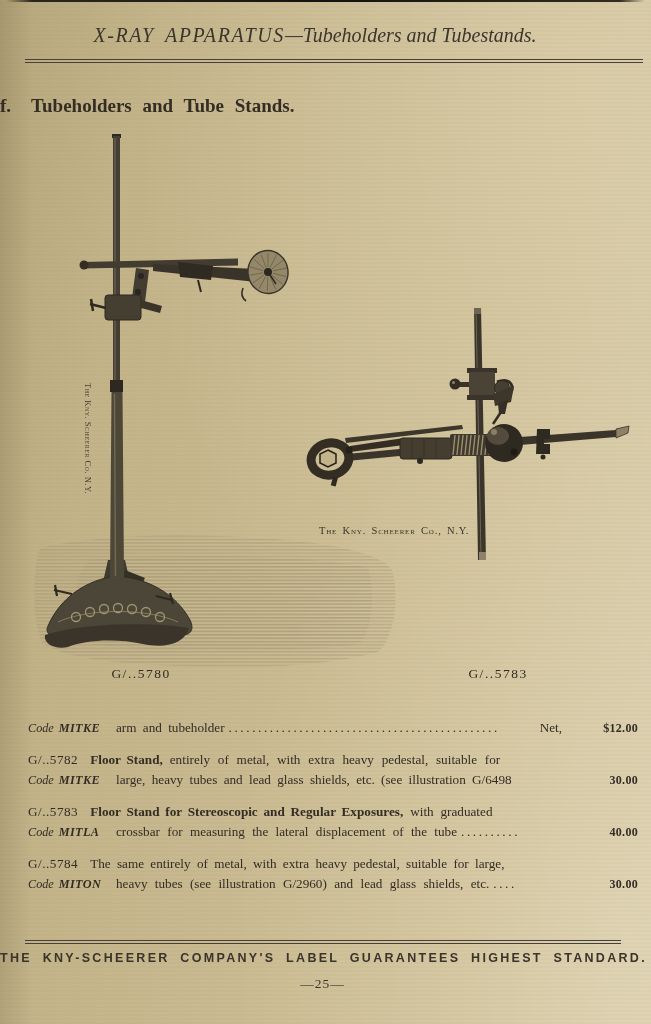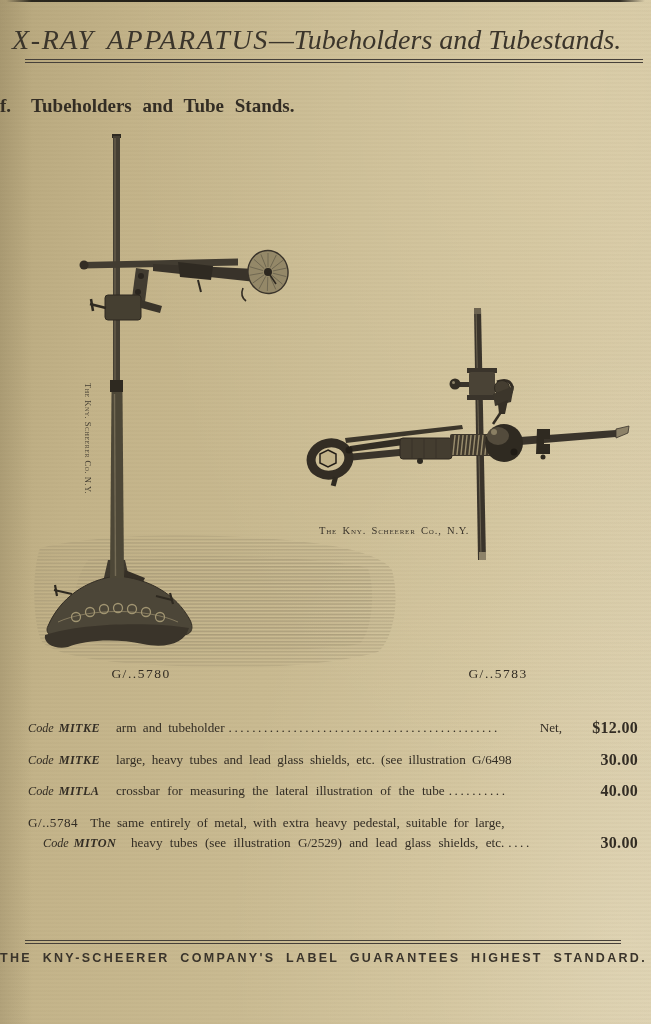--- a/index.html
+++ b/index.html
@@ -19,22 +19,22 @@
   }
   .grain {
     position:absolute; inset:0; pointer-events:none;
     background: repeating-linear-gradient(0deg, rgba(110,95,60,.03) 0 2px, rgba(255,255,255,0) 2px 4px);
   }
   .top-edge {
     position:absolute; top:0; left:6px; width:639px; height:2.4px; border-radius:2px;
     background: linear-gradient(90deg, rgba(18,16,12,0) 0%, rgba(18,16,12,.85) 4%, #15130f 50%, rgba(18,16,12,.85) 96%, rgba(18,16,12,0) 100%);
   }
   .header {
-    position:absolute; top:24px; left:12px; width:630px; 
-    font-style:italic; font-size:28px; color:#3b352b; white-space:nowrap;
+    position:absolute; top:24px; left:0; width:630px; text-align:center;
+    font-style:italic; font-size:20px; color:#3b352b; white-space:nowrap;
   }
   .header .caps { letter-spacing:1.6px; word-spacing:4px; }
   .rule-double {
     position:absolute; height:4px;
     border-top:1.5px solid #47413a; border-bottom:1.5px solid #47413a;
   }
   .rule-header { top:59px; left:25px; width:618px; }
   .rule-footer { top:940px; left:25px; width:596px; }
   .section-title {
     position:absolute; top:95px; left:0; width:640px; text-align:left;
@@ -66,21 +66,21 @@
   .lead-bold:empty { margin-right:0; }
   .l2 { display:flex; align-items:baseline; white-space:nowrap; word-spacing:3px; }
   .codecell { width:88px; flex:0 0 auto; font-style:italic; font-size:12.2px; word-spacing:0; }
   .code-name { font-weight:bold; margin-left:5px; letter-spacing:.4px; }
   .leader { flex:0 1 auto; min-width:0; overflow:hidden; letter-spacing:2.6px; margin-left:4px; word-spacing:0; }
   .spacer { flex:1 1 0; }
   .net { margin-left:7px; margin-right:2px; }
   .net:empty { margin:0; }
   .price {
     position:absolute; right:0; bottom:0; font-weight:bold;
-    font-size:16px; letter-spacing:.3px;
+    font-size:12px; letter-spacing:.3px;
   }
   .slogan {
     position:absolute; top:951px; left:0; width:645px; text-align:center;
     font-family:"Liberation Sans","DejaVu Sans",sans-serif; font-weight:bold;
     font-size:12.5px; letter-spacing:2.3px; word-spacing:5px; color:#3a342b; white-space:nowrap;
   }
   .pagenum {
     position:absolute; top:976px; left:0; width:645px; text-align:center;
     font-size:13.5px; color:#3a342b; letter-spacing:1px;
   }
@@ -281,52 +281,59 @@
         <span class="codecell"><span>Code</span><span class="code-name">MITKE</span></span>
         <span class="cont">arm and tubeholder</span>
         <span class="leader">..............................................</span>
         <span class="spacer"></span>
         <span class="net">Net,</span>
       </div>
       <span class="price">$12.00</span>
     </div>
 
     <div class="entry">
+      <div class="l1">
+        <span class="catno">G/..5782</span><span class="lead-bold">Floor Stand,</span><span>entirely of metal, with extra heavy pedestal, suitable for</span>
+      </div>
       <div class="l2">
         <span class="codecell"><span>Code</span><span class="code-name">MITKE</span></span>
         <span class="cont">large, heavy tubes and lead glass shields, etc. (see illustration G/6498</span>
         <span class="leader"></span>
         <span class="spacer"></span>
         <span class="net"></span>
       </div>
       <span class="price">30.00</span>
     </div>
 
     <div class="entry">
+      <div class="l1" style="word-spacing:3.5px;">
+        <span class="catno">G/..5783</span><span class="lead-bold">Floor Stand for Stereoscopic and Regular Exposures,</span><span>with graduated</span>
+      </div>
       <div class="l2" style="word-spacing:4px;">
         <span class="codecell"><span>Code</span><span class="code-name">MITLA</span></span>
-        <span class="cont">crossbar for measuring the lateral illustration of the tube</span>
+        <span class="cont">crossbar for measuring the lateral displacement of the tube</span>
         <span class="leader">..........</span>
         <span class="spacer"></span>
         <span class="net"></span>
       </div>
       <span class="price">40.00</span>
     </div>
 
     <div class="entry">
       <div class="l1" style="word-spacing:3px;">
         <span class="catno">G/..5784</span><span class="lead-bold"></span><span>The same entirely of metal, with extra heavy pedestal, suitable for large,</span>
       </div>
-      <div class="l2" style="word-spacing:4px;margin-left:15px;">
+      <div class="l2" style="word-spacing:4px;">
         <span class="codecell"><span>Code</span><span class="code-name">MITON</span></span>
-        <span class="cont">heavy tubes (see illustration G/2529) and lead glass shields, etc.</span>
+        <span class="cont">heavy tubes (see illustration G/2960) and lead glass shields, etc.</span>
         <span class="leader">....</span>
         <span class="spacer"></span>
         <span class="net"></span>
       </div>
       <span class="price">30.00</span>
     </div>
 
   </div>
 
   <div class="rule-double rule-footer"></div>
   <div class="slogan">THE KNY-SCHEERER COMPANY'S LABEL GUARANTEES HIGHEST STANDARD.</div>
+  <div class="pagenum">—25—</div>
 </div>
 
 </body></html>

